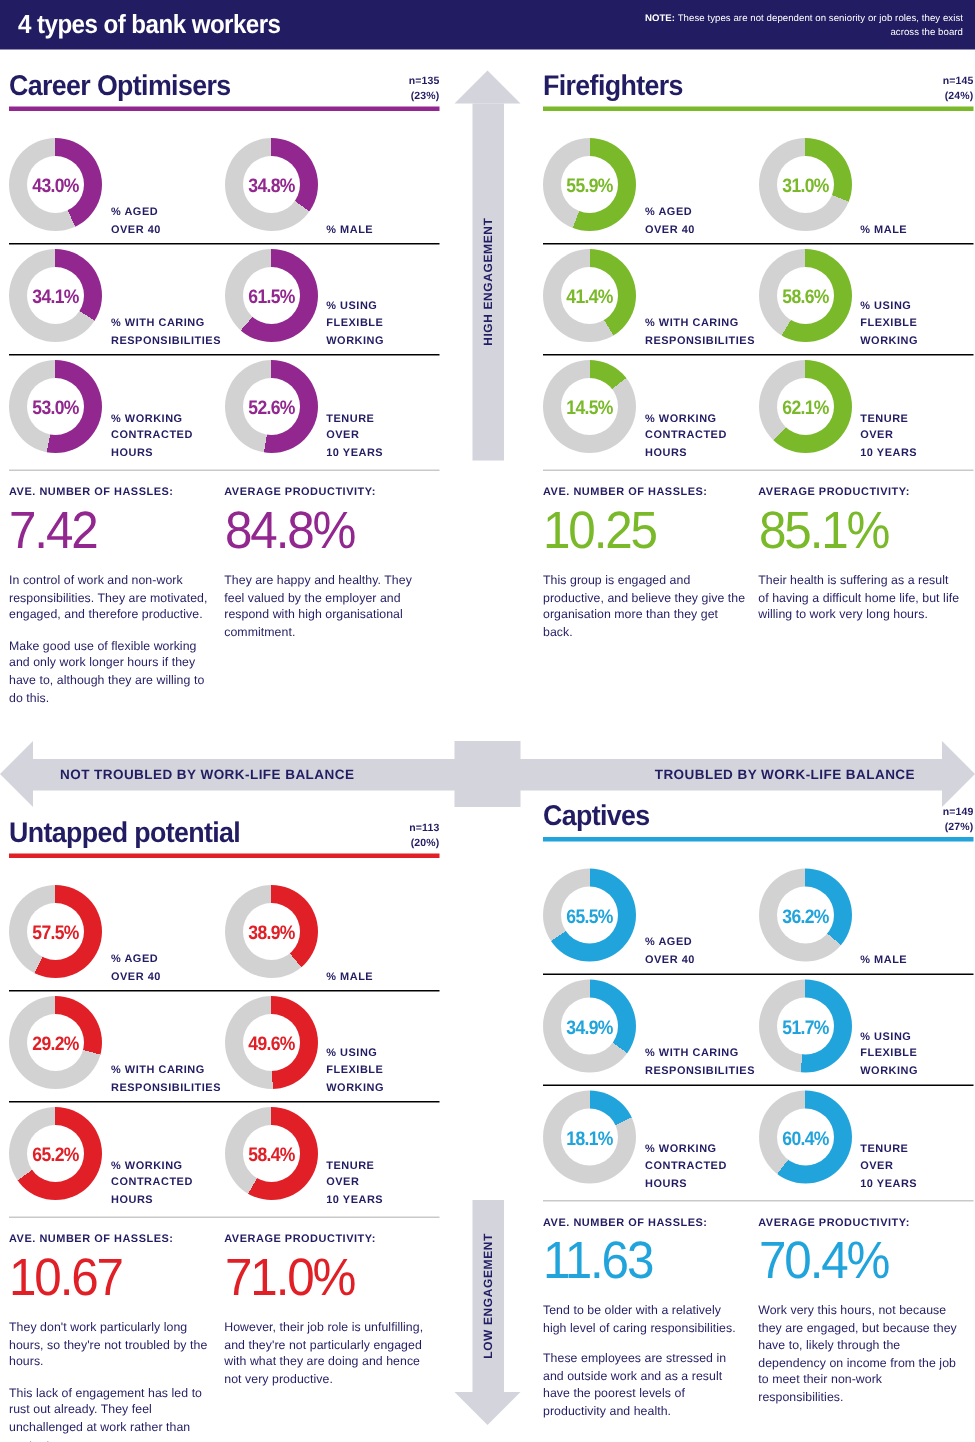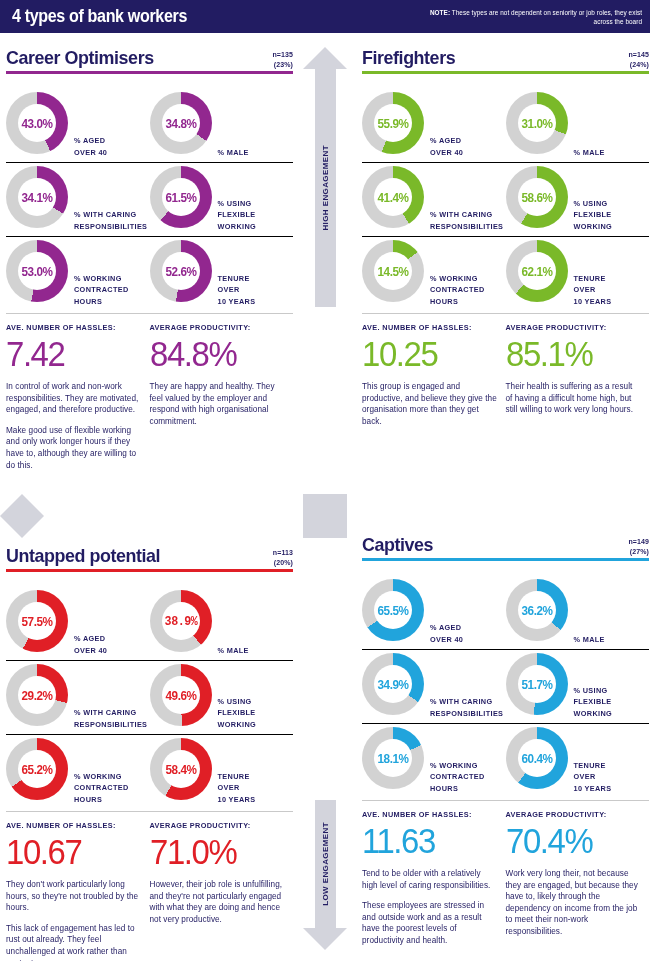--- a/index.html
+++ b/index.html
@@ -314,21 +314,21 @@
         <div class="stat-cap">AVE. NUMBER OF HASSLES:</div>
         <div class="stat-big" style="color:#7AB929;">10.25</div>
         <div class="stat-text">
             <p>This group is engaged and productive, and believe they give the organisation more than they get back.</p>
           </div>
       </div>
       <div class="stat-cell">
         <div class="stat-cap">AVERAGE PRODUCTIVITY:</div>
         <div class="stat-big" style="color:#7AB929;">85.1%</div>
         <div class="stat-text">
-            <p>Their health is suffering as a result of having a difficult home high, but still willing to work very long hours.</p>
+            <p>Their health is suffering as a result of having a difficult home life, but life willing to work very long hours.</p>
           </div>
       </div>
     </div>
   </div>
   <div class="quad q-bl">
     <div class="q-head">
       <div class="q-title" style="color:#221C62;">Untapped potential</div>
       <div class="q-n">
         <div>n=113</div>
         <div>(20%)</div>
@@ -339,21 +339,21 @@
     <div class="donut-grid">
       <div class="donut-row">
           <div class="donut-cell">
       <div class="donut" style="background:conic-gradient(#E01F26 0deg 207deg, #d2d2d2 207deg 360deg);">
         <div class="donut-hole"></div>
         <div class="donut-val" style="color:#E01F26;">57.5%</div>
       </div>
       <div class="donut-label">% AGED<br>OVER 40</div>
     </div>
           <div class="donut-cell">
-      <div class="donut" style="background:conic-gradient(#E01F26 0deg 140.04deg, #d2d2d2 140.04deg 360deg);font-family:Liberation Mono, monospace;">
+      <div class="donut" style="background:conic-gradient(#E01F26 0deg 140.04deg, #d2d2d2 140.04deg 360deg);">
         <div class="donut-hole"></div>
         <div class="donut-val" style="color:#E01F26;">38.9%</div>
       </div>
       <div class="donut-label">% MALE</div>
     </div>
         </div>
       <div class="donut-row">
           <div class="donut-cell">
       <div class="donut" style="background:conic-gradient(#E01F26 0deg 105.12deg, #d2d2d2 105.12deg 360deg);">
         <div class="donut-hole"></div>
@@ -476,21 +476,21 @@
         <div class="stat-big" style="color:#21A4DC;">11.63</div>
         <div class="stat-text">
             <p>Tend to be older with a relatively high level of caring responsibilities.</p>
             <p>These employees are stressed in and outside work and as a result have the poorest levels of productivity and health.</p>
           </div>
       </div>
       <div class="stat-cell">
         <div class="stat-cap">AVERAGE PRODUCTIVITY:</div>
         <div class="stat-big" style="color:#21A4DC;">70.4%</div>
         <div class="stat-text">
-            <p>Work very long their, not because they are engaged, but because they have to, likely through the dependency on income from the job to meet their non-work responsibilities.</p>
+            <p>Work very this hours, not because they are engaged, but because they have to, likely through the dependency on income from the job to meet their non-work responsibilities.</p>
           </div>
       </div>
     </div>
   </div>
 
   <div class="arrow-v up">
     <div class="tri-up"></div>
     <div class="shaft-v">
       <span class="vlabel up">HIGH ENGAGEMENT</span>
     </div>
@@ -498,17 +498,21 @@
 
   <div class="arrow-v down">
     <div class="shaft-v">
       <span class="vlabel up">LOW ENGAGEMENT</span>
     </div>
     <div class="tri-down"></div>
   </div>
 
   <div class="arrow-h">
     <div class="tri-left"></div>
+    <div class="shaft-h">
+      <span class="hlabel">NOT TROUBLED BY WORK-LIFE BALANCE</span>
+      <span class="hlabel">TROUBLED BY WORK-LIFE BALANCE</span>
+    </div>
     <div class="tri-right"></div>
   </div>
   <div class="center-gap"></div>
 
 </div>
 
 </body></html>

